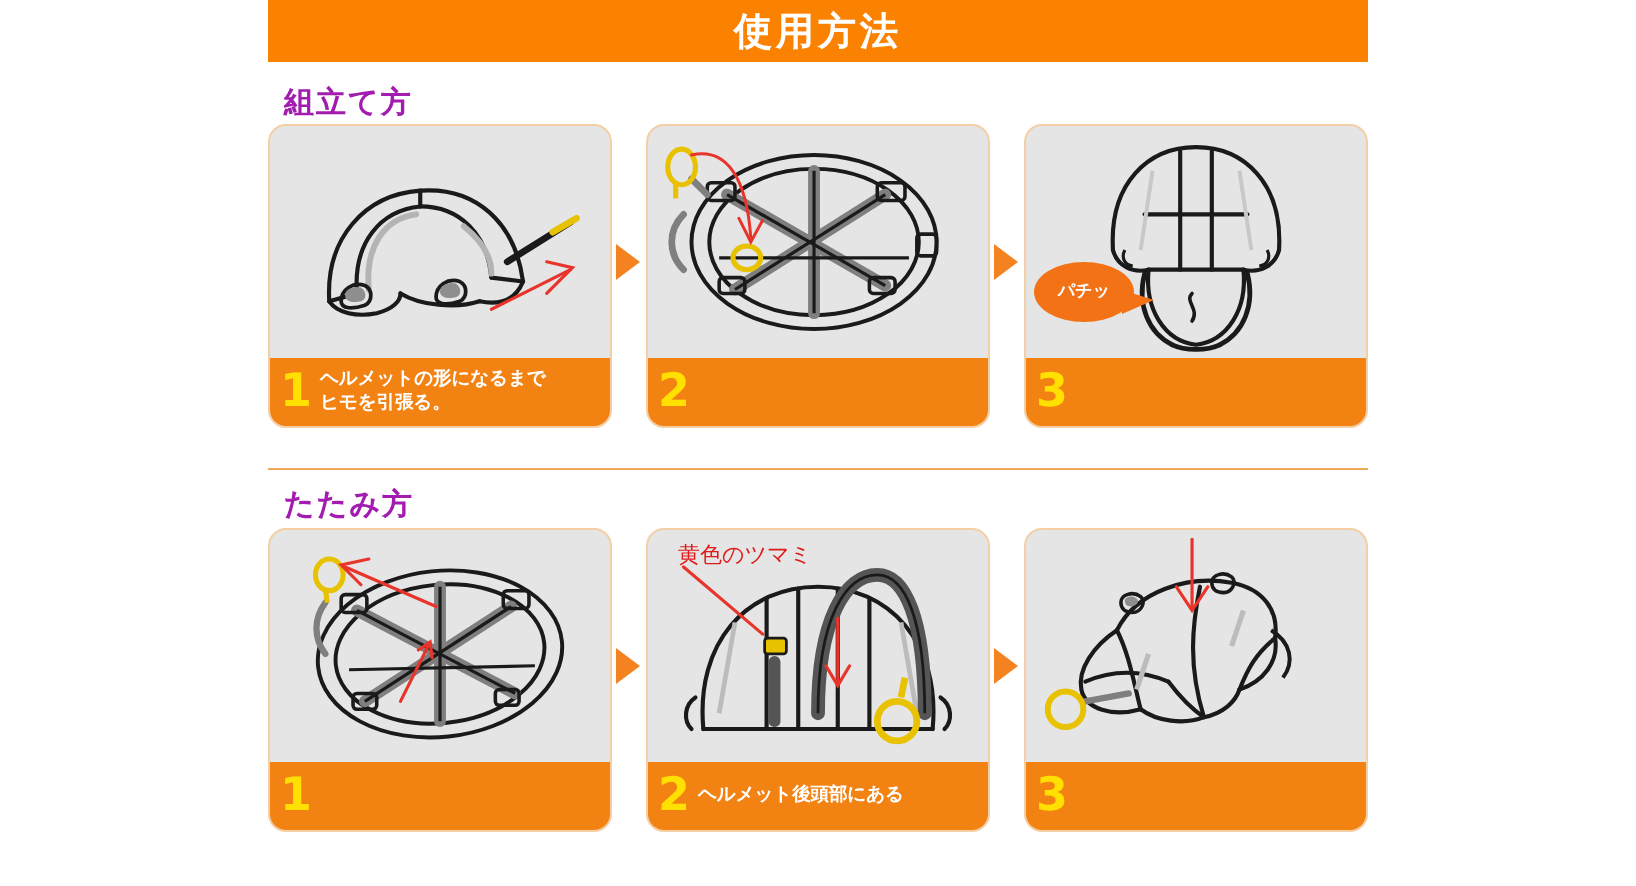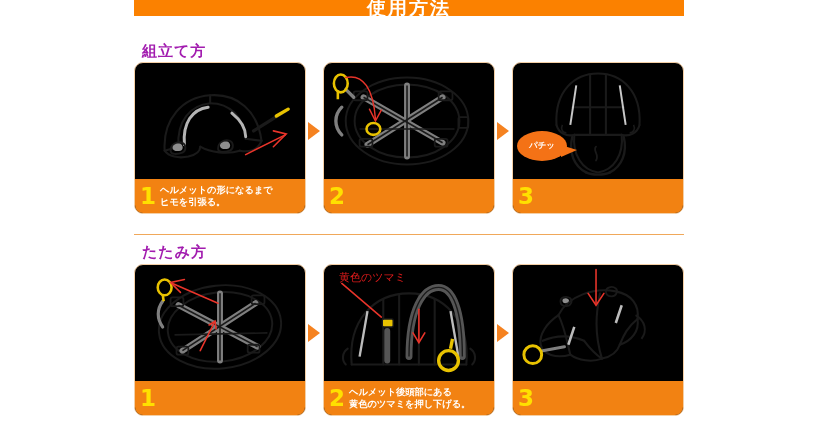--- a/index.html
+++ b/index.html
@@ -10,21 +10,21 @@
     width: 818px; height: 443px;
     font-family: "DejaVu Sans", "Liberation Sans", sans-serif;
     overflow: hidden;
     position: relative;
   }
   #page { position: relative; width: 818px; height: 443px; }
 
   
   .banner {
     position: absolute;
-    left: 134px; top: 0; width: 550px; height: 16px;
+    left: 134px; top: 0; width: 550px; height: 31px;
     background: #fb8100;
     display: flex; align-items: center; justify-content: center;
   }
   .banner-title {
     color: #ffffff;
     font-size: 19px;
     font-weight: bold;
     letter-spacing: 2px;
   }
 
@@ -49,21 +49,21 @@
   
   .row { position: absolute; left: 134px; width: 550px; height: 152px; }
   #row-1 { top: 62px; }
   #row-2 { top: 264px; }
 
   .panel {
     position: absolute;
     width: 172px; height: 152px;
     border: 1px solid #f4cfa5;
     border-radius: 9px;
-    background: #000000;
+    background: #e5e5e5;
     box-sizing: border-box;
     overflow: hidden;
   }
   .panel.p1 { left: 0px; }
   .panel.p2 { left: 189px; }
   .panel.p3 { left: 378px; }
 
   .panel-art {
     position: absolute;
     left: 0; top: 0; right: 0;
@@ -377,21 +377,20 @@
           </g>
         </svg>
       </div>
       <div class="red-label">
         <span>黄色のツマミ</span>
       </div>
       <div class="caption">
         <div class="cap-num">2</div>
         <div class="cap-text">
           <span>ヘルメット後頭部にある</span>
-          <span>黄色のツマミを押し下げる。</span>
         </div>
       </div>
     </div>
 
     <div class="arrow a2"></div>
 
     <div class="panel p3">
       <div class="panel-art">
         <svg viewBox="0 0 172 118" xmlns="http://www.w3.org/2000/svg">
           <g fill="none" stroke="#1a1a1a" stroke-width="2.1" stroke-linejoin="round" stroke-linecap="round">

